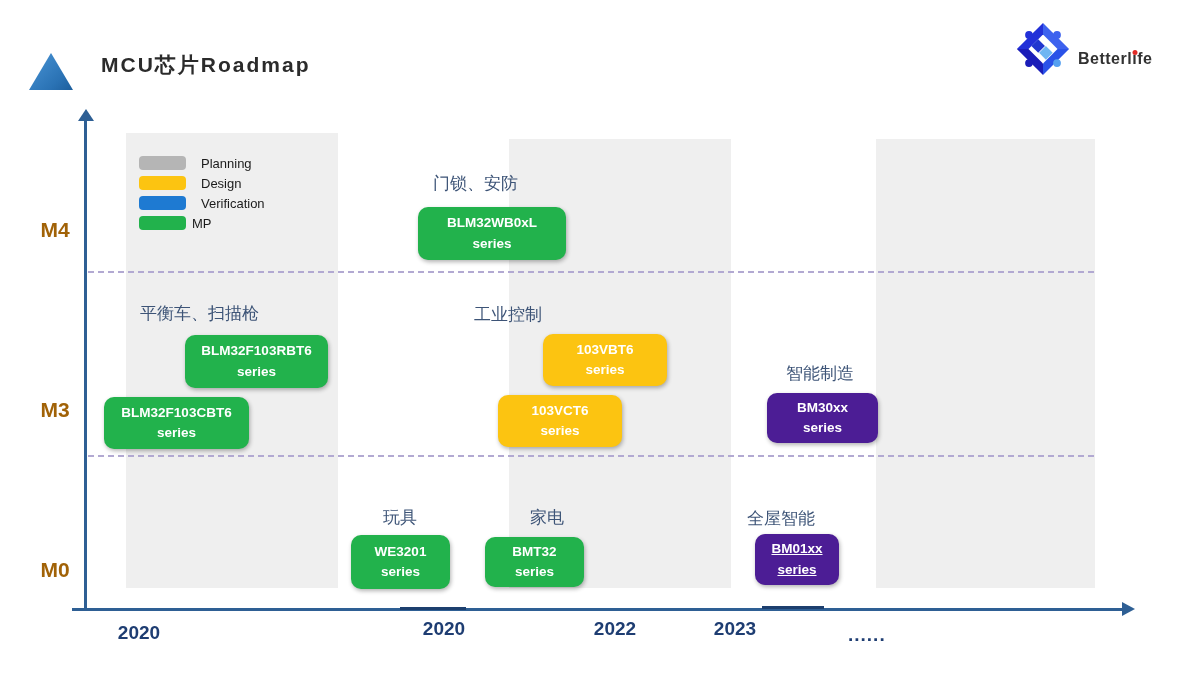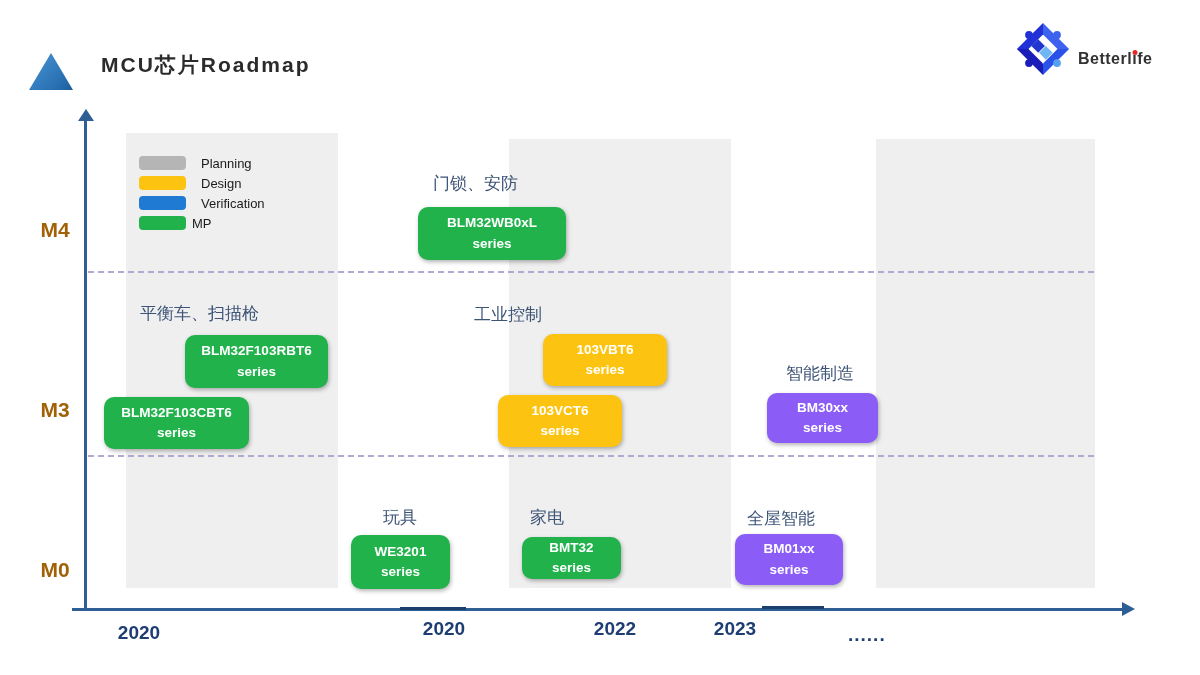--- a/index.html
+++ b/index.html
@@ -52,21 +52,21 @@
 
   
   .cat{ position:absolute; font-size:17px; color:#3d5477; white-space:nowrap; }
 
   
   .chip{ position:absolute; border-radius:10px; color:#ffffff; font-weight:700; font-size:13.5px;
     display:flex; flex-direction:column; align-items:center; justify-content:center;
     line-height:1.5; text-align:center; box-shadow:1px 2px 4px rgba(0,0,0,0.3); }
   .chip.green{ background:#22b24c; }
   .chip.yellow{ background:#fcc411; }
-  .chip.gray{ background:#8b5cf6; }
+  .chip.gray{ background:#4c1d95; }
 </style>
 </head>
 <body>
 
 <div class="slide">
 
   <div class="title-triangle"></div>
   <h1 class="page-title">MCU芯片Roadmap</h1>
 
   <div class="logo">
@@ -157,22 +157,22 @@
     <span>series</span>
   </div>
   <div class="chip gray" style="left:767px;top:393px;width:111px;height:50px;">
     <span>BM30xx</span>
     <span>series</span>
   </div>
   <div class="chip green" style="left:351px;top:535px;width:99px;height:54px;">
     <span>WE3201</span>
     <span>series</span>
   </div>
-  <div class="chip green" style="left:522px;top:537px;width:99px;height:42px;">
+  <div class="chip green" style="left:485px;top:537px;width:99px;height:50px;">
     <span>BMT32</span>
     <span>series</span>
   </div>
-  <div class="chip gray" style="left:735px;top:534px;width:108px;height:51px;">
+  <div class="chip gray" style="left:755px;top:534px;width:84px;height:51px;text-decoration:underline;">
     <span>BM01xx</span>
     <span>series</span>
   </div>
 
 </div>
 
 </body></html>

